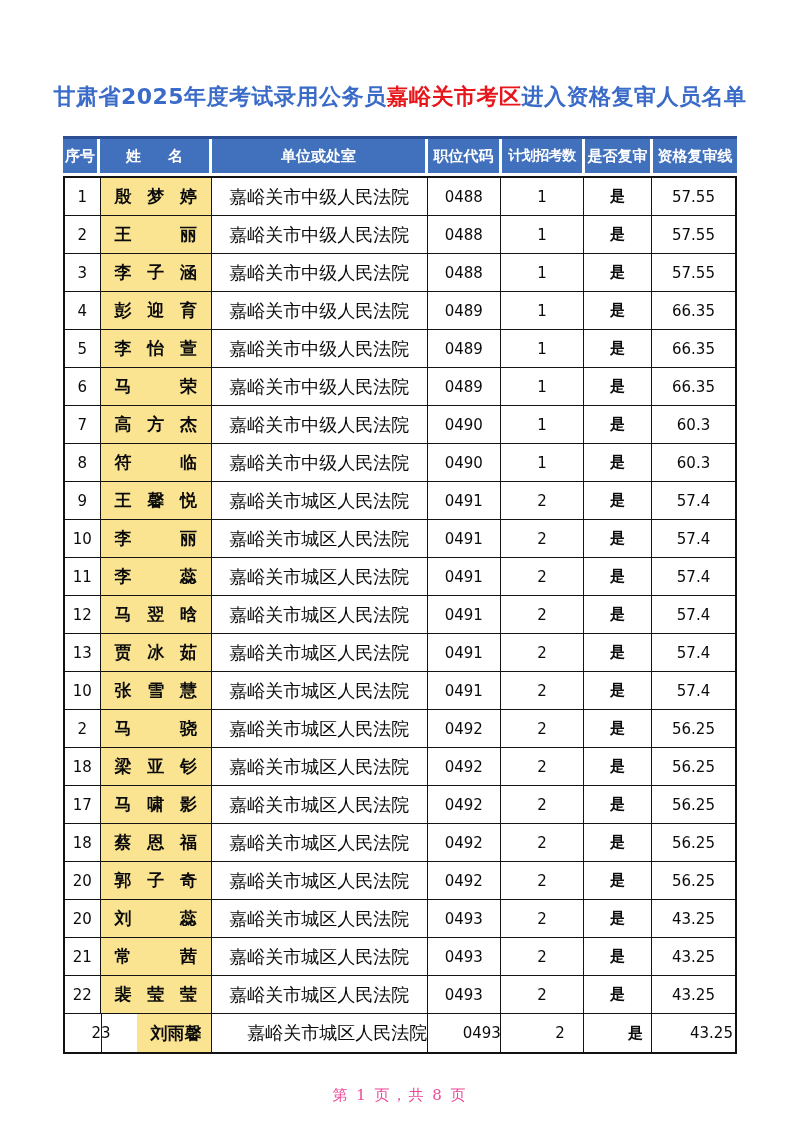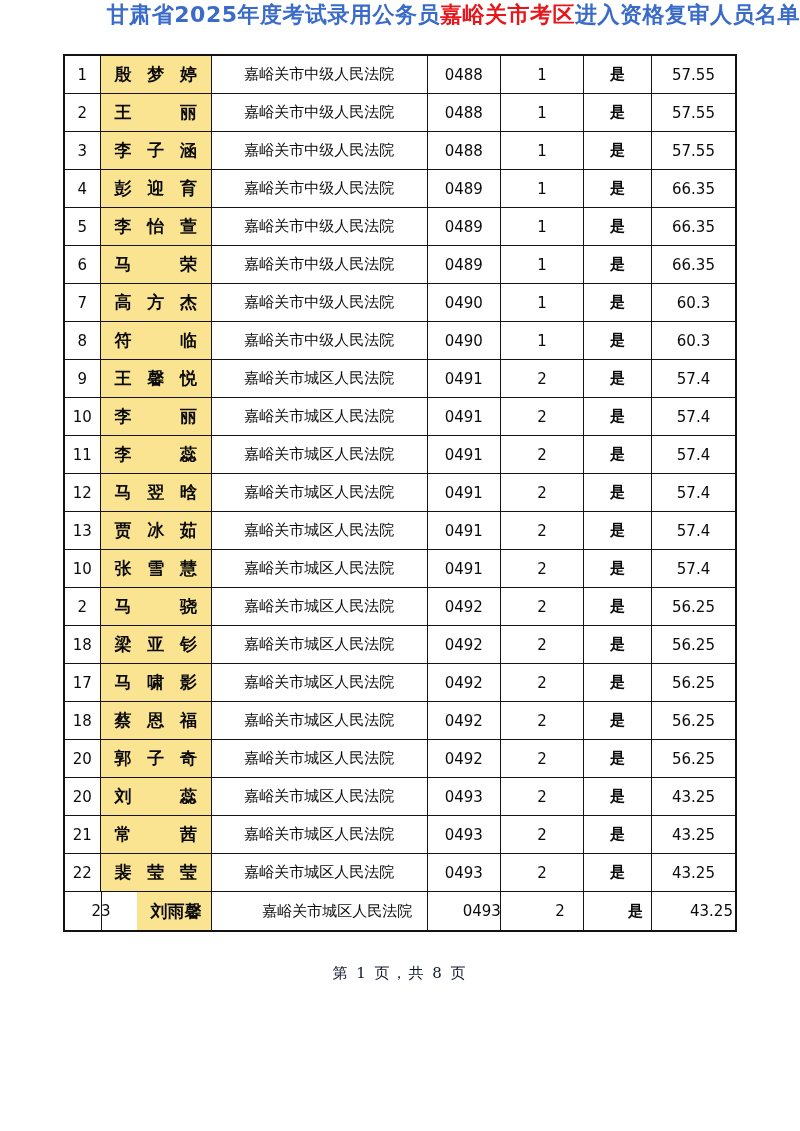--- a/index.html
+++ b/index.html
@@ -5,21 +5,22 @@
   * { margin:0; padding:0; box-sizing:border-box; }
   html,body { background:#ffffff; }
   body {
     width:800px; height:1131px;
     font-family:"DejaVu Sans", sans-serif;
     position:relative; overflow:hidden;
   }
   .page { width:800px; height:1131px; background:#ffffff; }
 
   .title {
-    text-align:right;
+    padding-top:82px;
+    text-align:center;
     font-size:22px;
     font-weight:bold;
     color:#3A6BC8;
     letter-spacing:0.5px;
     white-space:nowrap;
   }
   .title .hl { color:#E7161B; }
 
   .table-wrap { width:674px; margin:24px auto 0 auto; }
 
@@ -68,42 +69,54 @@
   }
   .td:last-child { border-right:none; }
   .row:last-child .td { border-bottom:none;margin-left:36px; }
   .td.name {
     background:#FBE491;
     font-weight:bold;
     font-size:17px;
     justify-content:space-between;
     padding:0 14px;
   }
-  .td.unit { font-size:15px; }
+  .td.unit { font-size:18px; }
   .td.review { font-weight:bold; font-size:15px; }
 
   .footer {
     margin-top:32px;
     text-align:center;
     font-family:"DejaVu Serif", serif;
     font-size:15px;
-    color:#0f172a;
+    color:#ec4899;
     letter-spacing:2px;
   }
 </style>
 </head>
 <body>
 
 <div class="page">
 
   <div class="title">
     <span>甘肃省2025年度考试录用公务员</span><span class="hl">嘉峪关市考区</span><span>进入资格复审人员名单</span>
   </div>
 
   <div class="table-wrap">
+    <div class="thead">
+        <div class="th">序号</div>
+        <div class="th name-th">
+          <span>姓</span>
+          <span>名</span>
+        </div>
+        <div class="th">单位或处室</div>
+        <div class="th">职位代码</div>
+        <div class="th th-plan">计划招考数</div>
+        <div class="th">是否复审</div>
+        <div class="th">资格复审线</div>
+      </div>
     <div class="tbody">
         <div class="row">
           <div class="td no">1</div>
           <div class="td name">
             <span>殷</span>
             <span>梦</span>
             <span>婷</span>
           </div>
           <div class="td unit">嘉峪关市中级人民法院</div>
           <div class="td code">0488</div>

